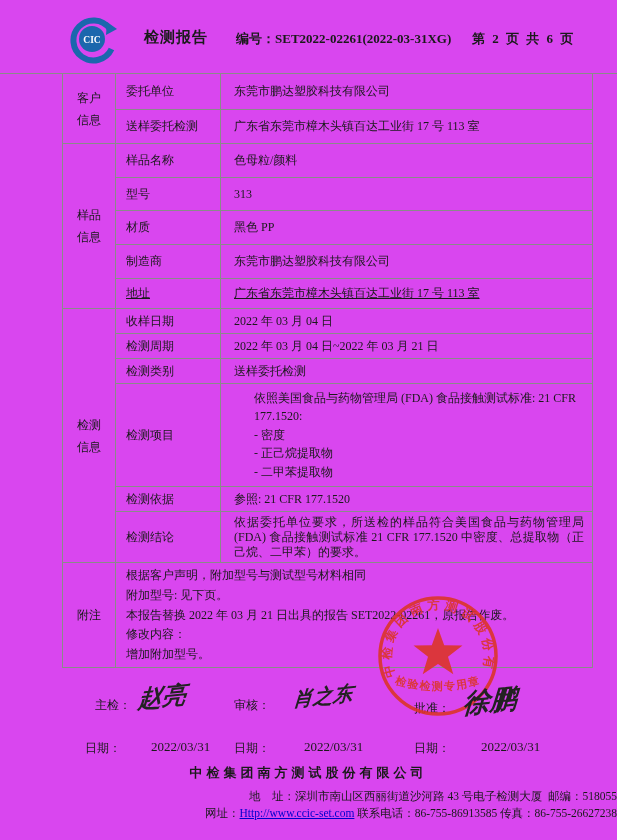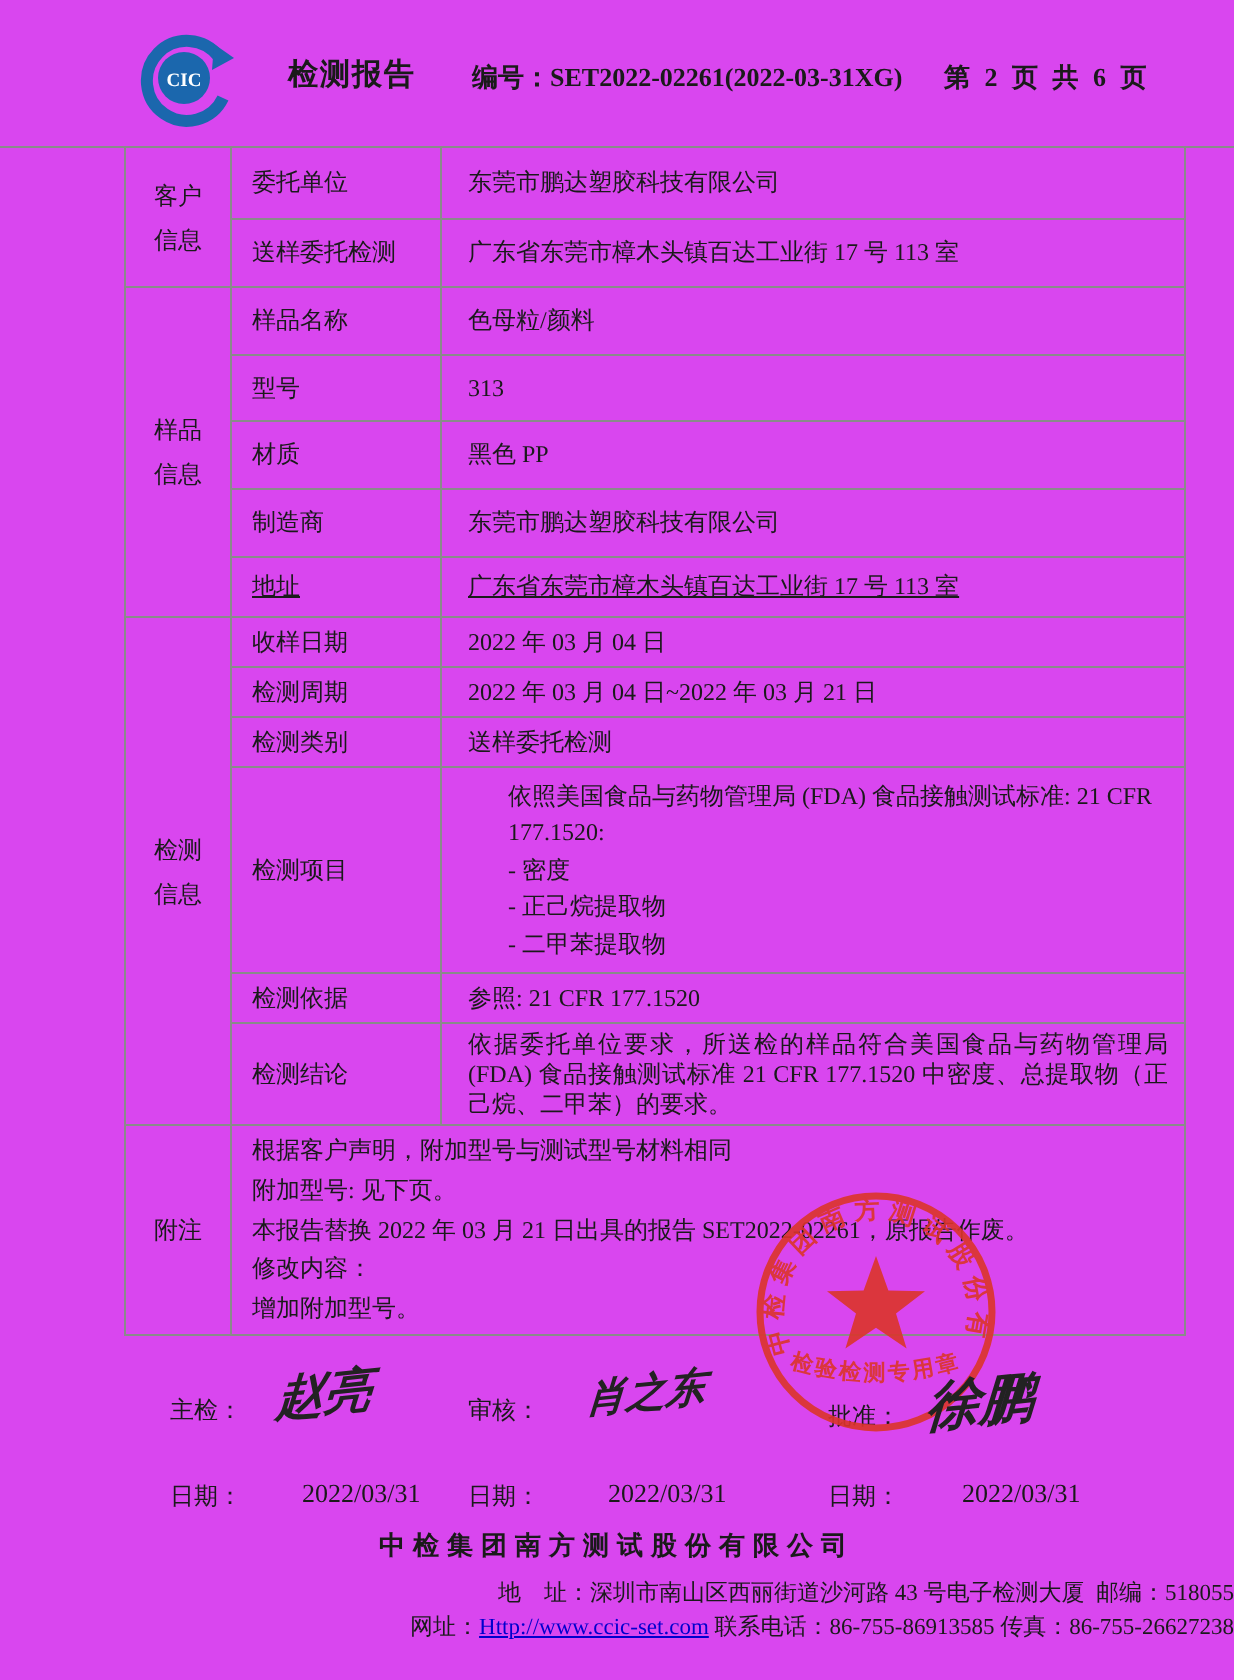--- a/index.html
+++ b/index.html
@@ -163,21 +163,21 @@
       <path id="botPath" d="M 24 92 Q 66 104 108 92" fill="none"></path>
     </defs>
     <text font-size="12.5" fill="#dc352a" letter-spacing="4.2">
       <textPath href="#ringPath" startOffset="0">中检集团南方测试股份有限公司</textPath>
     </text>
     <text font-size="11" fill="#dc352a" letter-spacing="1.5" text-anchor="middle">
       <textPath href="#botPath" startOffset="50%">检验检测专用章</textPath>
     </text>
   </svg>
 
-  <div class="sl" style="left:85px;top:697px;">主检：</div>
+  <div class="sl" style="left:95px;top:697px;">主检：</div>
   <div class="sig" style="left:138px;top:681px;">赵亮</div>
   <div class="sl" style="left:234px;top:697px;">审核：</div>
   <div class="sig" style="left:293px;top:683px;font-size:20px;">肖之东</div>
   <div class="sl" style="left:414px;top:700px;">批准：</div>
   <div class="sig" style="left:463px;top:683px;font-size:27px;">徐鹏</div>
 
   <div class="sl" style="left:85px;top:740px;">日期：</div>
   <div class="sd" style="left:151px;top:739px;">2022/03/31</div>
   <div class="sl" style="left:234px;top:740px;">日期：</div>
   <div class="sd" style="left:304px;top:739px;">2022/03/31</div>

